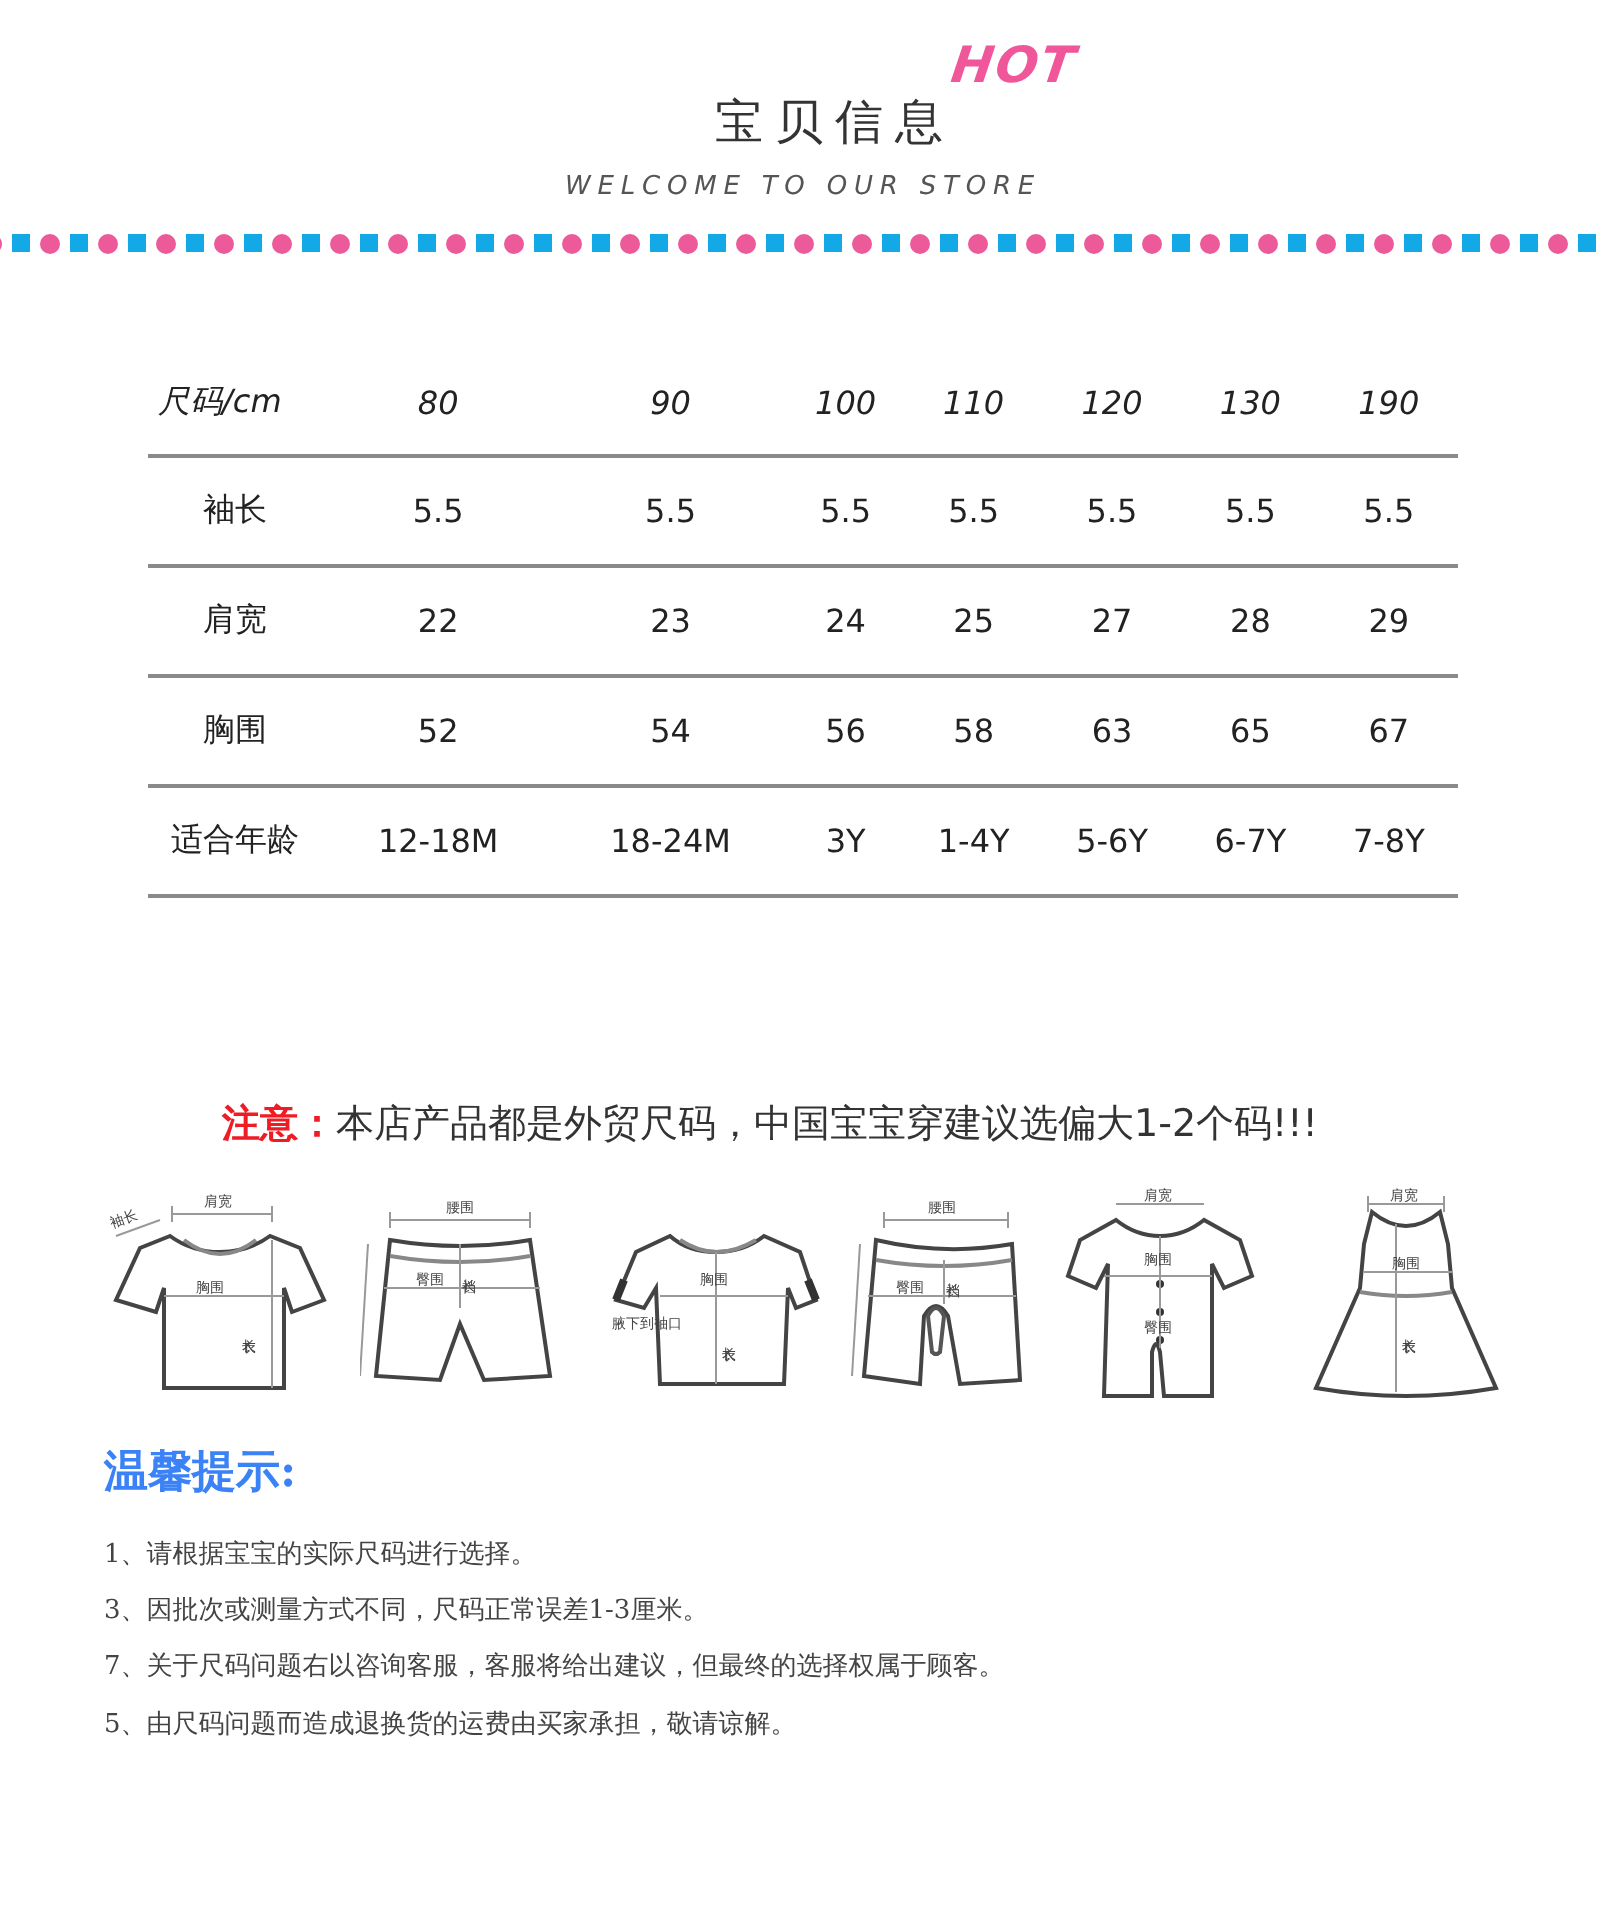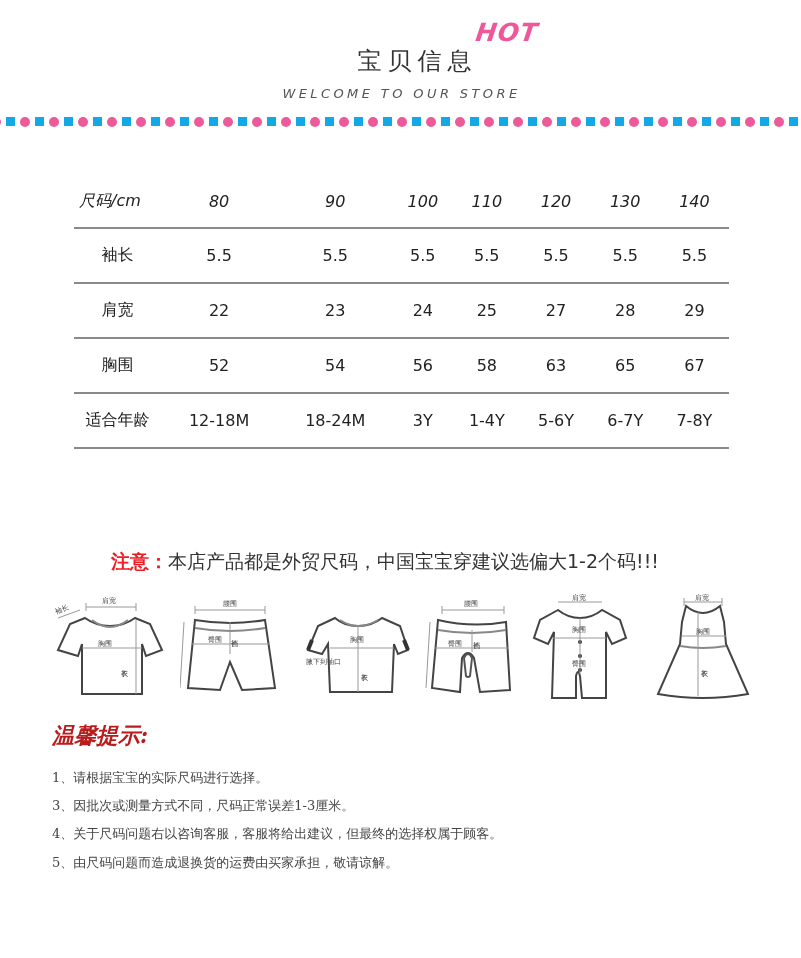--- a/index.html
+++ b/index.html
@@ -100,21 +100,21 @@
 <table class="size-table">
   <tbody>
     <tr class="header">
       <td class="label first">尺码/cm</td>
       <td>80</td>
       <td>90</td>
       <td>100</td>
       <td>110</td>
       <td>120</td>
       <td>130</td>
-      <td>140</td>
+      <td>190</td>
     </tr>
     <tr>
       <td class="label">袖长</td>
       <td>5.5</td>
       <td>5.5</td>
       <td>5.5</td>
       <td>5.5</td>
       <td>5.5</td>
       <td>5.5</td>
       <td>5.5</td>
@@ -271,19 +271,19 @@
       <line x1="50" y1="20" x2="50" y2="104"></line>
     </g>
     <g font-size="7" fill="#444" font-family="DejaVu Sans, sans-serif">
       <text x="47" y="8">肩宽</text>
       <text x="48" y="42">胸围</text>
       <text x="56" y="72" writing-mode="tb">衣长</text>
     </g>
   </svg>
 </div>
 
-<div class="tips-title" style="color: #b91c1c; font-style: italic;">温馨提示:</div>
+<div class="tips-title" style="color: #3b82f6;">温馨提示:</div>
 <div class="tips">
   <div>1、请根据宝宝的实际尺码进行选择。</div>
   <div>3、因批次或测量方式不同，尺码正常误差1-3厘米。</div>
-  <div>4、关于尺码问题右以咨询客服，客服将给出建议，但最终的选择权属于顾客。</div>
+  <div>7、关于尺码问题右以咨询客服，客服将给出建议，但最终的选择权属于顾客。</div>
   <div>5、由尺码问题而造成退换货的运费由买家承担，敬请谅解。</div>
 </div>
 
 </body></html>

